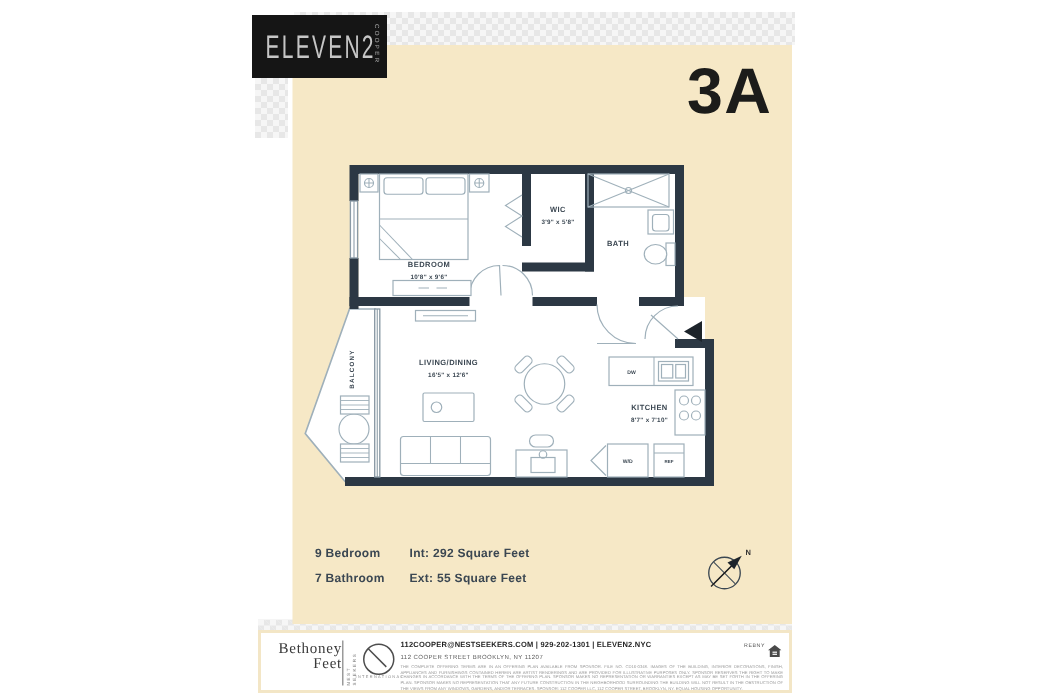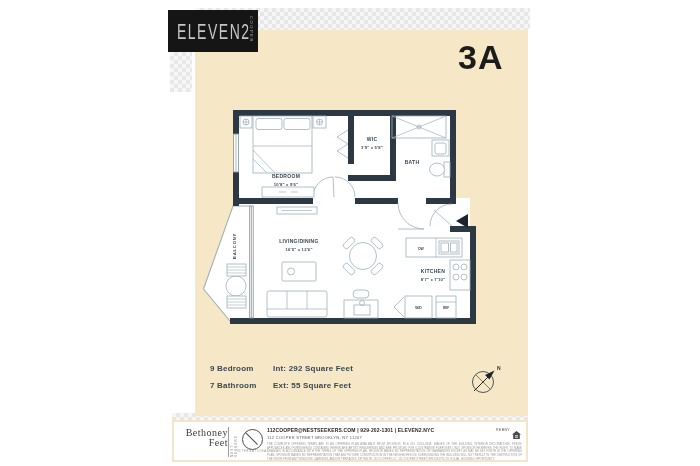--- a/index.html
+++ b/index.html
@@ -12,21 +12,21 @@
   .band-top{left:196px;top:8px;width:334px;height:22px;}
   .block-left{left:170px;top:52px;width:22px;height:40px;}
   .band-bottom{left:172px;top:413px;width:356px;height:8px;}
   .page{position:absolute;left:195px;top:30px;width:333px;height:386px;background:#f6e8c6;z-index:1;}
   .logo-box{position:absolute;left:168px;top:10px;width:90px;height:42px;background:#151515;z-index:3;
             display:flex;align-items:center;}
   .logo-main{display:inline-block;margin-left:9px;color:#c6c6c6;font-size:14px;font-weight:400;
              letter-spacing:1.5px;transform:scaleY(1.55);transform-origin:left center;white-space:nowrap;}
   .logo-sub{position:absolute;right:4px;top:6px;color:#a8a8a8;font-size:4px;letter-spacing:1.6px;
             writing-mode:vertical-rl;}
-  .unit-label{position:absolute;left:458px;top:40px;z-index:2;color:#1c1c1a;font-size:34px;
+  .unit-label{position:absolute;left:458px;top:40px;z-index:2;color:#1c1c1a;font-size:43px;
               font-weight:800;letter-spacing:1px;line-height:1;}
   .fp{position:absolute;left:195px;top:30px;z-index:2;}
   .summary-item{position:absolute;z-index:2;color:#3b4752;font-size:8px;font-weight:bold;letter-spacing:.2px;}
   .s1{left:210px;top:364px;} .s2{left:210px;top:381px;} .s3{left:273px;top:364px;} .s4{left:273px;top:381px;}
   .footer{position:absolute;left:172px;top:420px;width:356px;height:42px;background:#ffffff;
           border:2px solid #f3e6c6;box-sizing:border-box;z-index:2;}
   .wordmark{position:absolute;left:178px;top:428px;width:50px;text-align:right;z-index:3;
             font-family:"Liberation Serif",serif;color:#3a3a3a;font-size:10px;line-height:.95;letter-spacing:.5px;}
   .fdivider{position:absolute;left:228px;top:427px;width:1px;height:30px;background:#9a9a9a;z-index:3;}
   .agency-vert{position:absolute;left:230px;top:427px;height:30px;z-index:3;color:#777;font-size:3px;

